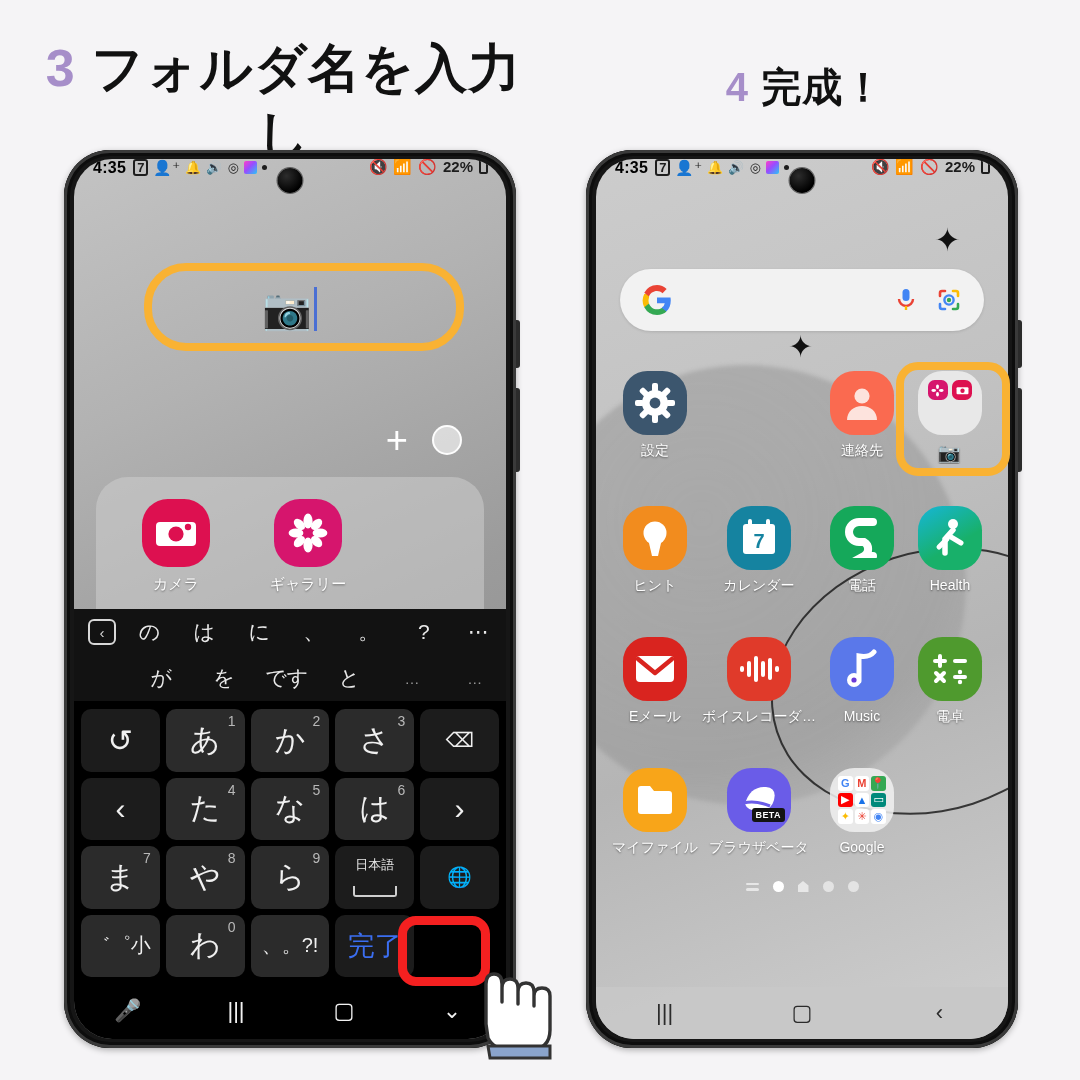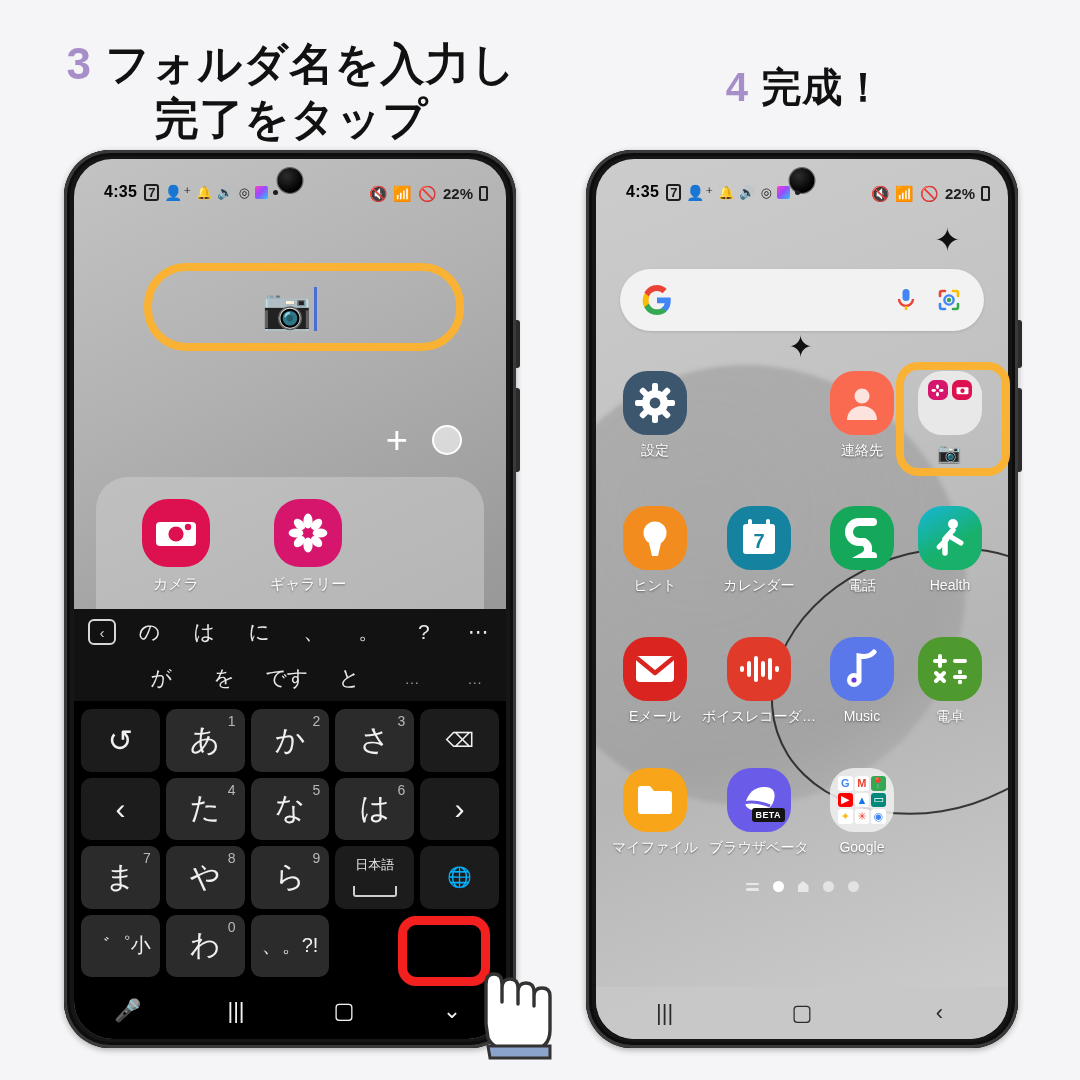--- a/index.html
+++ b/index.html
@@ -7,21 +7,21 @@
     width: 1080px; height: 1080px;
     background: #f5f4f6;
     font-family: "Liberation Sans", "DejaVu Sans", sans-serif;
     overflow: hidden;
   }
   .stage { position: relative; width: 1080px; height: 1080px; }
 
   
   .heading { position: absolute; text-align: center; color: #111; font-weight: bold; line-height: 1.26; }
   .heading .step-num { color: #a68ec9; font-weight: bold; }
-  #heading-left { left: 44px; top: 36px; width: 495px; font-size: 44px; letter-spacing: 1px; }
+  #heading-left { left: 36px; top: 36px; width: 495px; font-size: 52px; letter-spacing: 1px; }
   #heading-right { left: 600px; top: 62px; width: 410px; font-size: 40px; letter-spacing: 1px; }
 
   
   .phone {
     position: absolute;
     border-radius: 46px;
     background: #161616;
     padding: 9px 10px;
     box-shadow: 0 2px 6px rgba(0,0,0,.30), inset 0 0 0 3px #3a3a3a, inset 0 0 0 6px #0d0d0d;
     overflow: visible;
@@ -48,22 +48,22 @@
     filter: blur(2px);
   }
   .wall-ellipse {
     position: absolute; border-radius: 50%;
     border: 2px solid rgba(25,25,25,.82);
     background: transparent;
   }
 
   
   .statusbar {
-    position: absolute; top: 0; left: 12px; right: 0; height: 42px;
-    display: flex; align-items: flex-end; padding: 0 18px;
+    position: absolute; top: 0; left: 1px; right: 0; height: 42px;
+    display: flex; align-items: flex-start; padding: 0 18px;
     font-size: 16px; z-index: 6;
   }
   .statusbar .time { font-weight: 600; margin-right: 7px; letter-spacing: .3px; }
   .sb-icons-left { display: flex; align-items: center; gap: 5px; }
   .sb-icons-right { display: flex; align-items: center; gap: 6px; margin-left: auto; font-size: 15px; }
   .camhole {
     position: absolute; left: 50%; transform: translateX(-50%); top: 9px;
     width: 25px; height: 25px; border-radius: 50%;
     background: radial-gradient(circle at 36% 32%, #2d2d2d, #000 70%);
     box-shadow: 0 0 0 1px rgba(0,0,0,.5);
@@ -392,20 +392,23 @@
             </div>
           <div class="key small">
               <span>゛゜小</span>
             </div>
           <div class="key">
               <span class="num">0</span>
               <span>わ</span>
             </div>
           <div class="key small">
               <span>、。?!</span>
+            </div>
+          <div class="key fn done">
+              <span>完了</span>
             </div>
         </div>
 
         <div class="navbar-dark">
           <span class="nb">🎤</span>
           <span class="nb">|||</span>
           <span class="nb">▢</span>
           <span class="nb">⌄</span>
         </div>
       </div>

